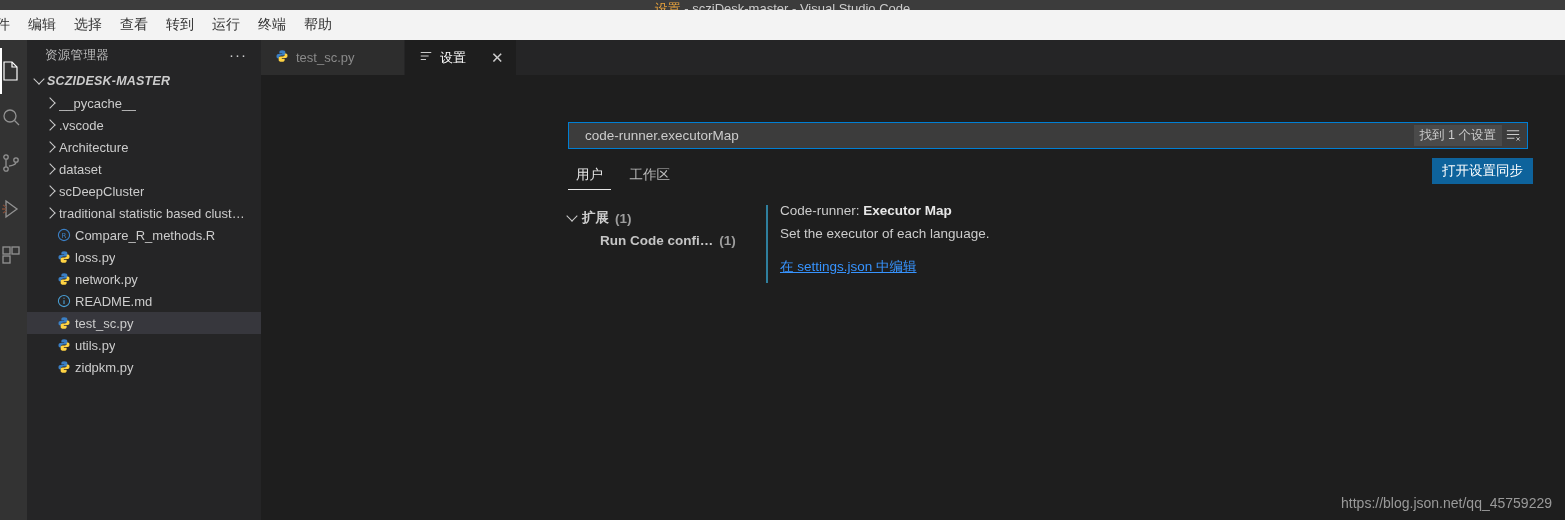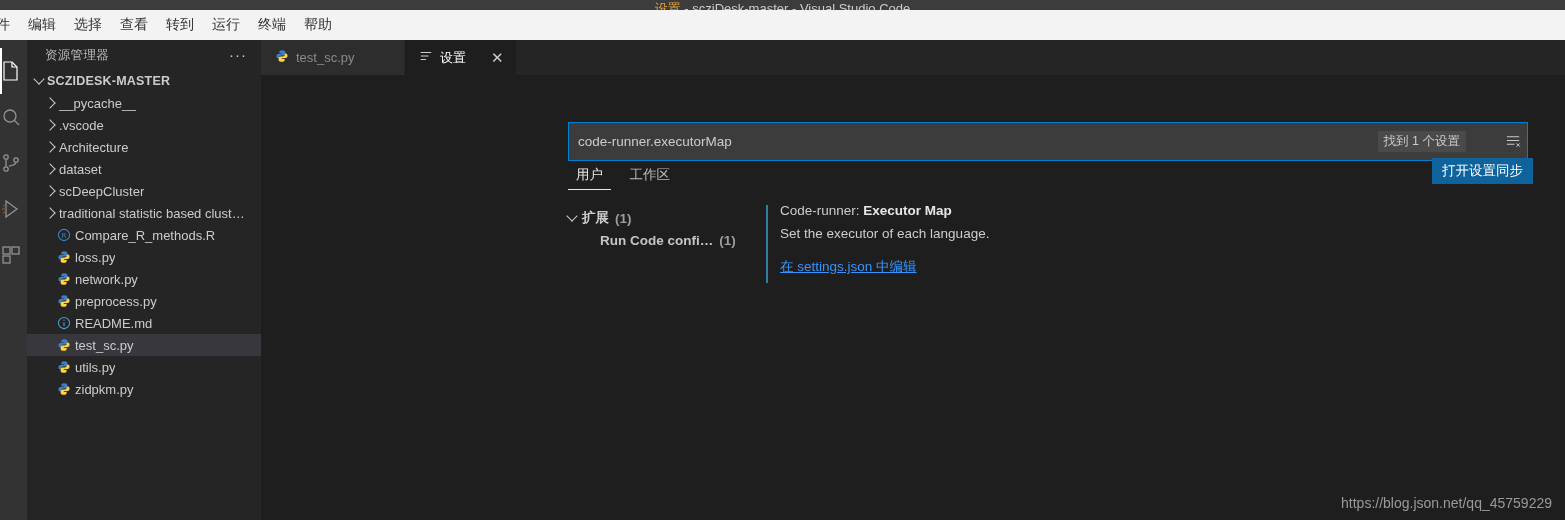--- a/index.html
+++ b/index.html
@@ -62,20 +62,21 @@
   .sb-header {
     height:30px; display:flex; align-items:center; justify-content:space-between;
     padding:0 14px 0 18px;
     font-size:12.5px; color:#bbbbbb; letter-spacing:.3px;
   }
   .sb-header .dots { color:#cccccc; font-size:15px; letter-spacing:1px; line-height:8px; }
   .tree-root {
     height:22px; display:flex; align-items:center; gap:4px;
     padding-left:8px; font-size:12.5px; font-weight:bold; color:#cccccc;
     letter-spacing:.2px;
+    font-style:italic;
   }
   .row {
     height:22px; display:flex; align-items:center; font-size:13px; color:#cccccc;
     padding-left:8px; white-space:nowrap; cursor:pointer;
   }
   .row.selected { background:#37373d; }
   .row .twisty { width:18px; display:flex; align-items:center; justify-content:center; flex:0 0 18px; }
   .row .fi { width:22px; display:flex; align-items:center; justify-content:center; flex:0 0 22px; }
   .row .lbl { overflow:hidden; text-overflow:ellipsis; }
   .row.file { padding-left:26px; }
@@ -96,22 +97,22 @@
     cursor:pointer; min-width:0;
   }
   .tab.active { background:#1e1e1e; color:#ffffff; }
   .tab .close { margin-left:18px; font-size:15px; line-height:15px; color:#cccccc; }
   .tab:not(.active) .close { visibility:hidden; }
 
   .settings-body { position:relative; height:445px; background:#1e1e1e; }
 
   .search-wrap { position:absolute; left:307px; top:47px; width:960px; height:27px; }
   .search-box {
-    width:100%; height:39px; background:#3c3c3c; border:1px solid #007fd4;
-    display:flex; align-items:center; padding-left:9px;gap:36px;
+    width:100%; height:27px; background:#3c3c3c; border:1px solid #007fd4;
+    display:flex; align-items:center; padding-left:16px;
   }
   .search-box input {
     flex:1; height:23px; background:transparent; border:none; outline:none;
     color:#cccccc; font-size:13.5px; font-family:"Liberation Sans", sans-serif;
     caret-color:#ffffff;
   }
   .result-count {
     font-size:12.5px; color:#cccccc; background:#4a4a4a; padding:2px 6px;
     white-space:nowrap;
   }
@@ -292,29 +293,20 @@
       <span class="lbl">loss.py</span>
     </div>
     <div class="row file">
       <span class="fi">
         <svg width="14" height="14" viewBox="0 0 16 16">
             <path d="M8 1.3c-2.3 0-3 1-3 2.1V5h3.2v.7H3.9c-1.3 0-2.2 1-2.2 2.6s.8 2.6 2.1 2.6h1V9.6c0-1.3 1-2.3 2.3-2.3h2.7c1.1 0 2-.9 2-2V3.4c0-1-.7-2.1-3.8-2.1z" fill="#3b7fc4"></path>
             <path d="M8 14.7c2.3 0 3-1 3-2.1V11H7.8v-.7h4.3c1.3 0 2.2-1 2.2-2.6S13.5 5.1 12.2 5.1h-1v1.3c0 1.3-1 2.3-2.3 2.3H6.2c-1.1 0-2 .9-2 2v1.9c0 1 .7 2.1 3.8 2.1z" fill="#ffd343"></path>
           </svg>
       </span>
       <span class="lbl">network.py</span>
-    </div>
-    <div class="row file">
-      <span class="fi">
-        <svg width="14" height="14" viewBox="0 0 16 16">
-            <path d="M8 1.3c-2.3 0-3 1-3 2.1V5h3.2v.7H3.9c-1.3 0-2.2 1-2.2 2.6s.8 2.6 2.1 2.6h1V9.6c0-1.3 1-2.3 2.3-2.3h2.7c1.1 0 2-.9 2-2V3.4c0-1-.7-2.1-3.8-2.1z" fill="#3b7fc4"></path>
-            <path d="M8 14.7c2.3 0 3-1 3-2.1V11H7.8v-.7h4.3c1.3 0 2.2-1 2.2-2.6S13.5 5.1 12.2 5.1h-1v1.3c0 1.3-1 2.3-2.3 2.3H6.2c-1.1 0-2 .9-2 2v1.9c0 1 .7 2.1 3.8 2.1z" fill="#ffd343"></path>
-          </svg>
-      </span>
-      <span class="lbl">preprocess.py</span>
     </div>
     <div class="row file">
       <span class="fi">
         <svg width="14" height="14" viewBox="0 0 16 16">
             <circle cx="8" cy="8" r="6.4" fill="none" stroke="#4a9fd4" stroke-width="1.2"></circle>
             <path d="M8 4.4v.9M8 7v4.3" stroke="#4a9fd4" stroke-width="1.3"></path>
           </svg>
       </span>
       <span class="lbl">README.md</span>
     </div>

